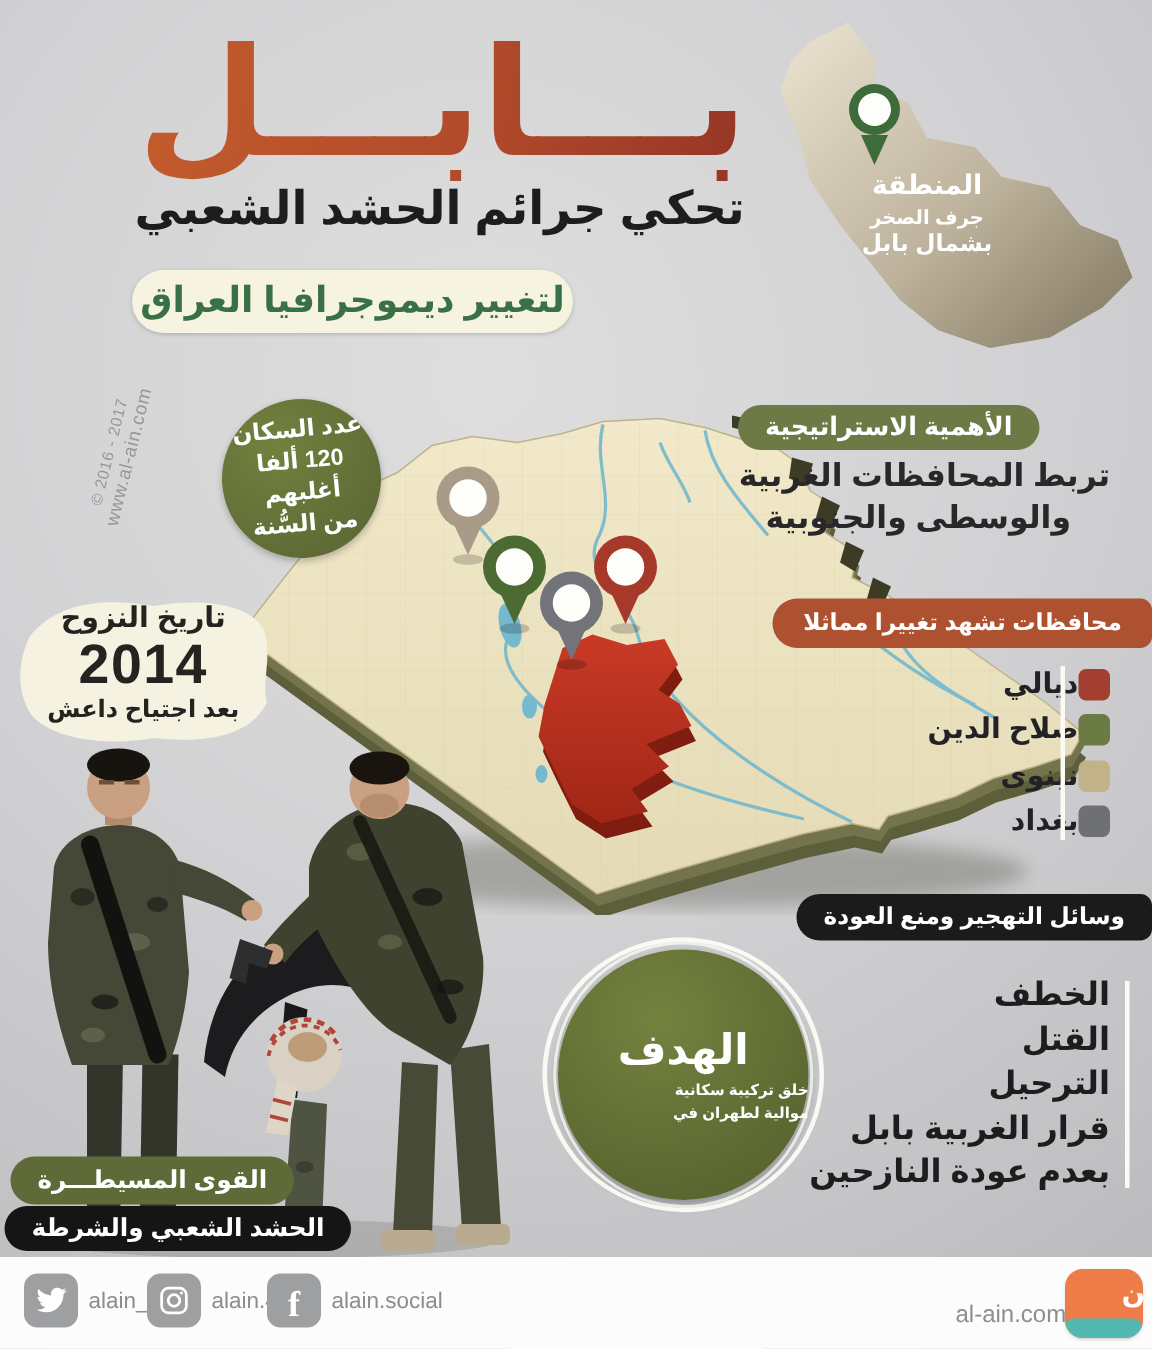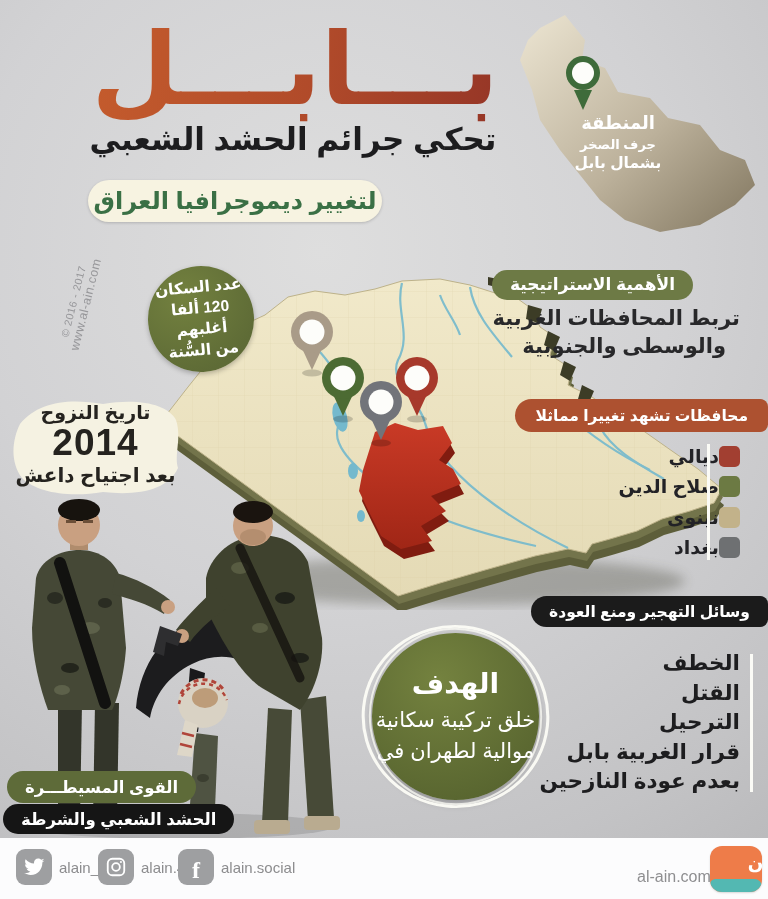--- a/index.html
+++ b/index.html
@@ -47,27 +47,27 @@
     color:#fff;text-align:center;font-weight:bold;font-size:15.5px;line-height:1.34;
     display:flex;flex-direction:column;justify-content:center;
     transform:rotate(-5deg);box-shadow:0 2px 5px rgba(0,0,0,.25);
   }
 
   
   .brush{left:8px;top:394px;width:175px;height:108px;}
   .brush-text{left:0;top:7px;width:100%;text-align:center;color:#25231f;}
   .brush-text .t{font-size:19px;font-weight:bold;}
   .brush-text .y{font-size:37px;font-weight:bold;letter-spacing:1px;line-height:1.05;}
-  .brush-text .n{font-size:20px;font-weight:bold;}
+  .brush-text .n{font-size:16px;font-weight:bold;}
 
   
   .pill{height:30px;line-height:30px;padding:0 18px;border-radius:16px;color:#fff;font-weight:bold;white-space:nowrap;}
   .strategic-badge{right:75px;top:270px;background:#6d7a45;font-size:17px;}
   .strategic-text{right:28px;top:304px;width:280px;text-align:right;font-size:21px;font-weight:bold;color:#28282a;line-height:1.32;}
-  .strategic-text .ln2{margin-right:14px;}
+  .strategic-text .ln2{margin-right:26px;}
   .similar-badge{right:0;top:399px;height:33px;line-height:33px;background:#ad5130;border-radius:17px 8px 8px 17px;font-size:15.5px;padding:0 20px;}
 
   .legend{right:28px;top:441px;width:215px;}
   .legend-row{display:flex;justify-content:flex-end;align-items:center;height:30.5px;}
   .legend-label{font-size:19px;font-weight:bold;color:#222226;}
   .legend-sq{width:21px;height:21px;border-radius:5px;flex:0 0 auto;}
   .legend-divider{position:absolute;right:30px;top:3px;height:116px;width:3px;background:#fbfbf6;}
 
   .methods-badge{right:0;top:596px;height:31px;line-height:31px;background:#1b1b1b;border-radius:16px 8px 8px 16px;font-size:15.5px;padding:0 18px;}
   .methods-list{right:15px;top:649px;width:255px;}
@@ -77,21 +77,21 @@
   
   .goal{
     left:372px;top:633px;width:167px;height:167px;border-radius:50%;
     background:radial-gradient(circle at 40% 28%, #74823f, #596630 78%);
     color:#fff;text-align:center;display:flex;flex-direction:column;justify-content:center;
     box-shadow:0 3px 8px rgba(0,0,0,.3);
   }
   .goal::before{content:"";position:absolute;inset:-9px;border:3px solid rgba(252,252,246,.95);border-radius:50%;transform:rotate(6deg) scale(1.015,.99);}
   .goal::after{content:"";position:absolute;inset:-4px;border:2px solid rgba(252,252,246,.75);border-radius:50%;transform:rotate(-8deg) scale(.99,1.015);}
   .goal-title{font-size:28px;font-weight:bold;margin-bottom:4px;}
-  .goal-line{font-size:21px;font-weight:normal;line-height:1.5;}
+  .goal-line{font-size:10px;font-weight:bold;line-height:1.5;text-align:right;}
 
   
   .forces1{left:7px;top:771px;height:32px;line-height:32px;background:#5e6b39;border-radius:17px;font-size:16.5px;}
   .forces2{left:3px;top:804px;height:30px;line-height:30px;background:#151515;border-radius:16px;font-size:16.5px;}
 
   
   .footer{left:0;top:838px;width:768px;height:61px;background:#fcfcfd;}
   .social{position:absolute;top:11px;display:flex;align-items:center;gap:7px;}
   .social-icon{width:36px;height:36px;background:#9e9fa1;border-radius:9px;display:flex;align-items:center;justify-content:center;}
   .social-label{font-size:15px;color:#8c8c8e;white-space:nowrap;}

